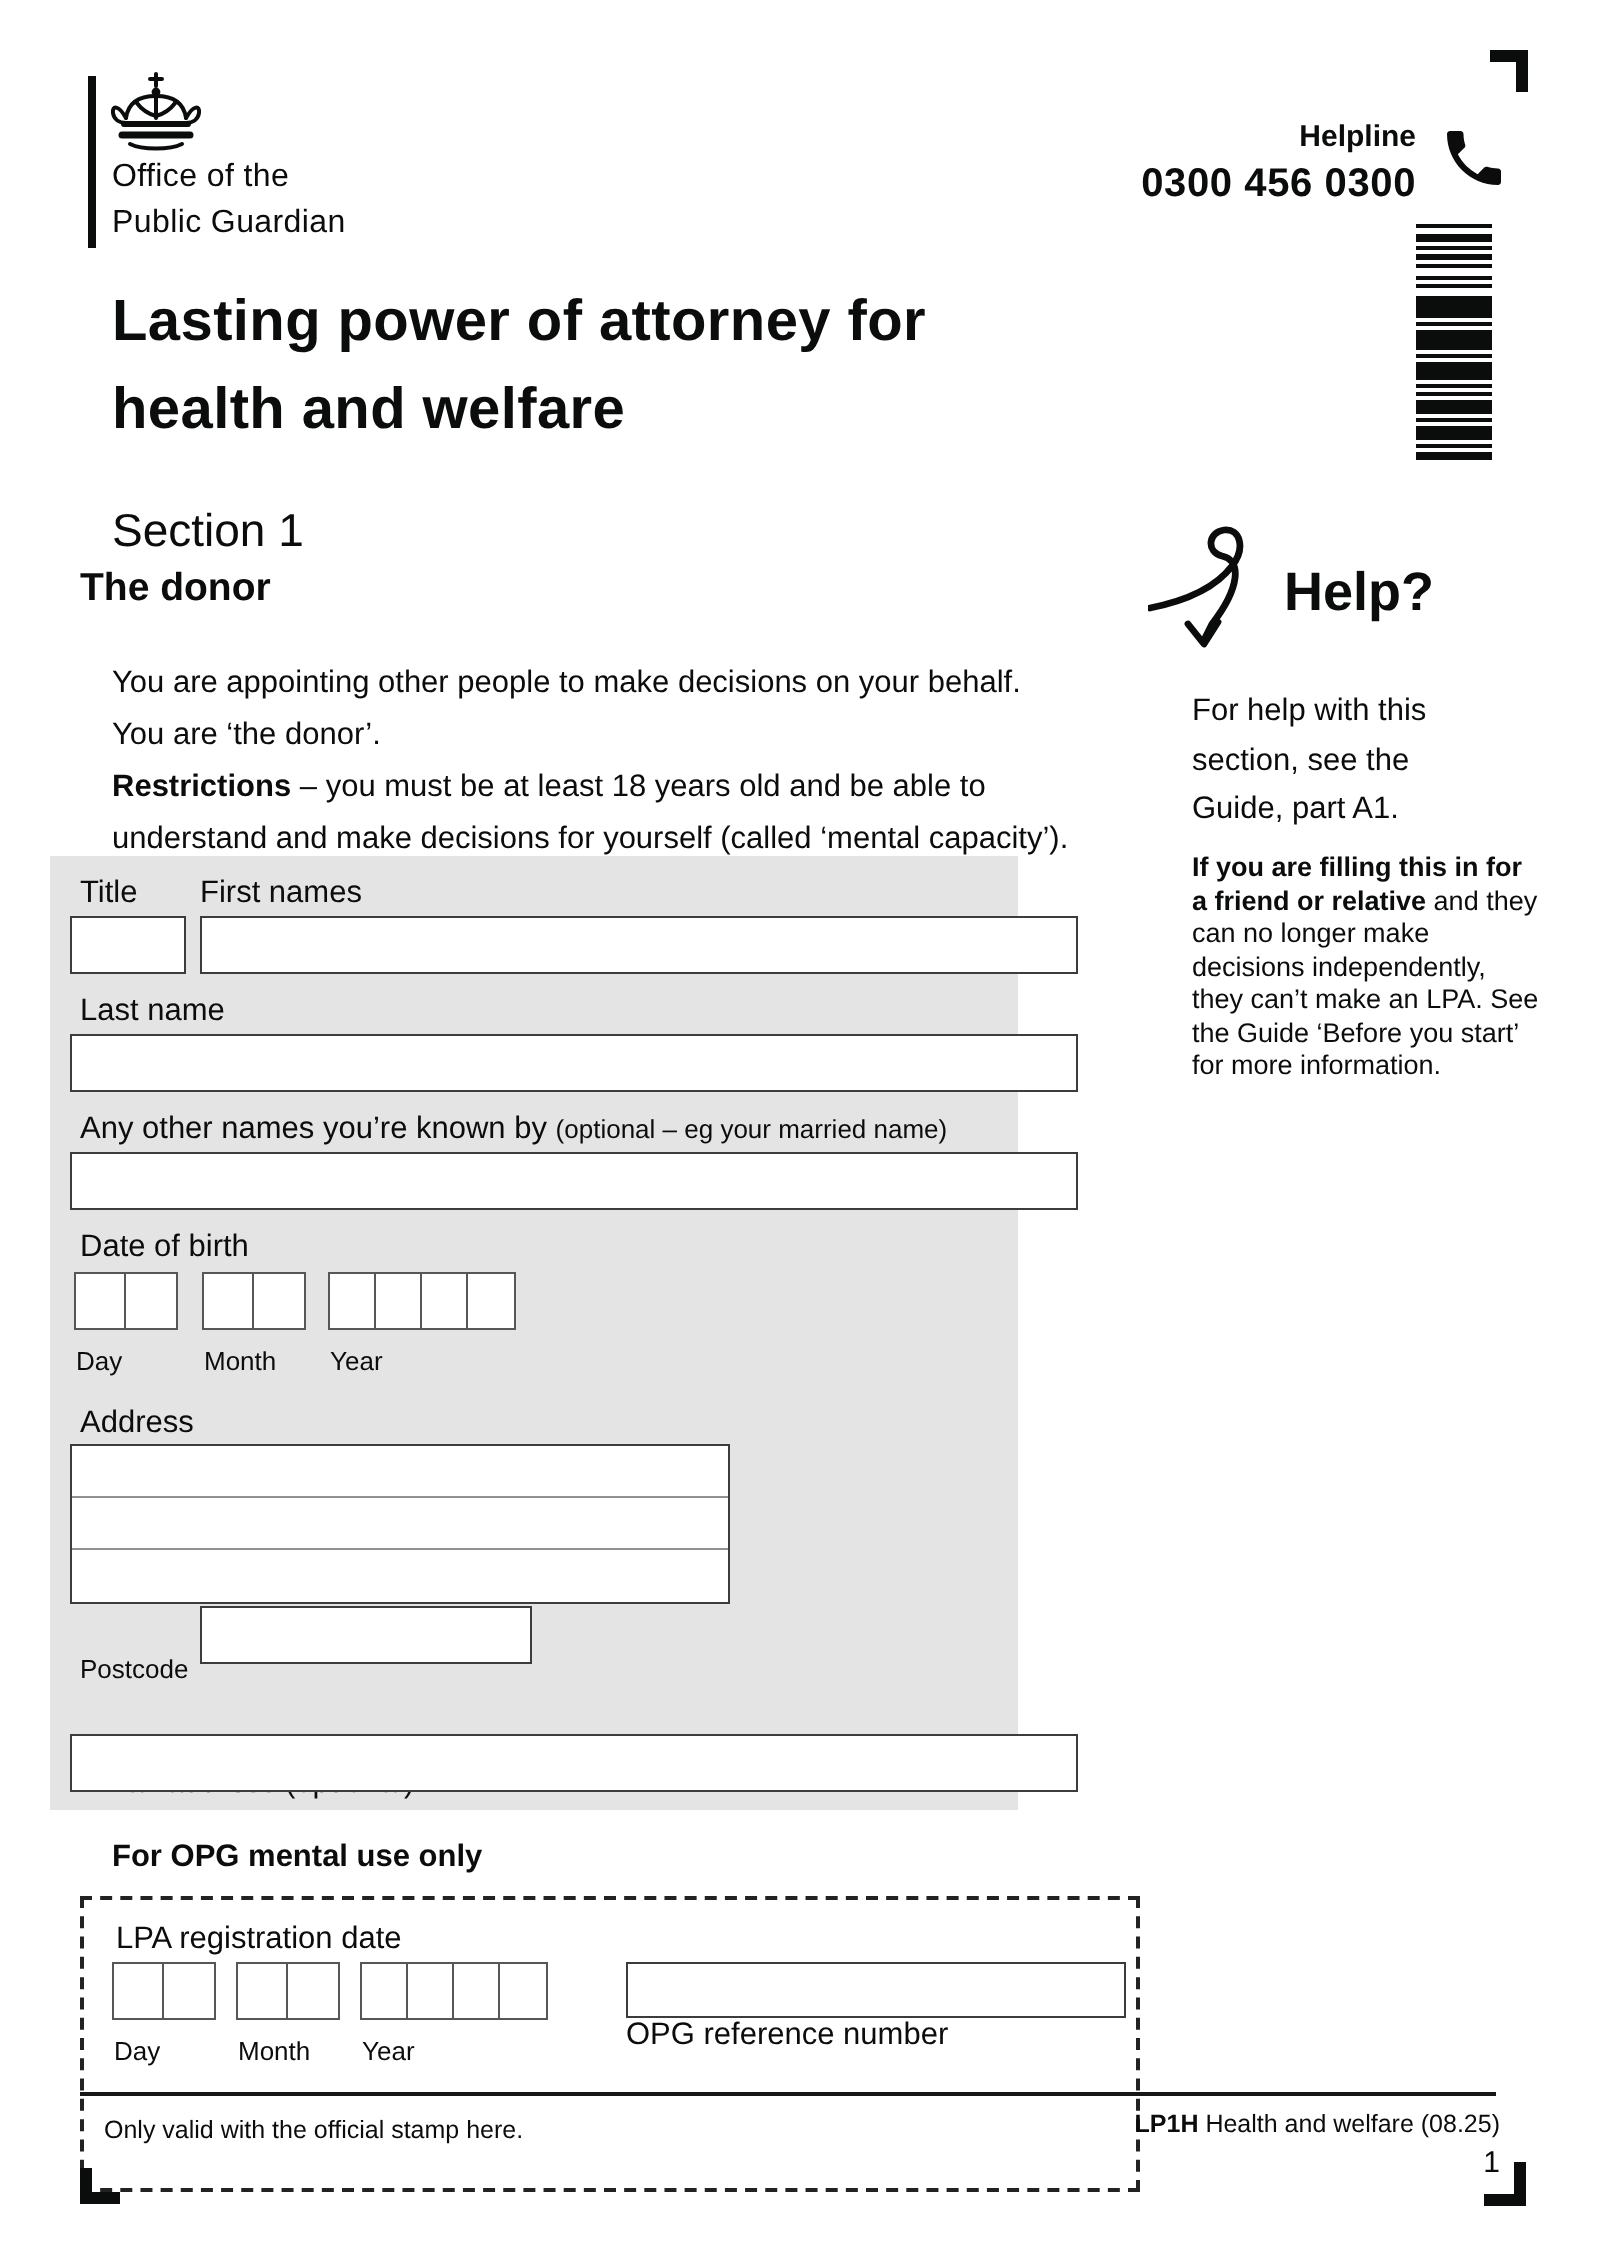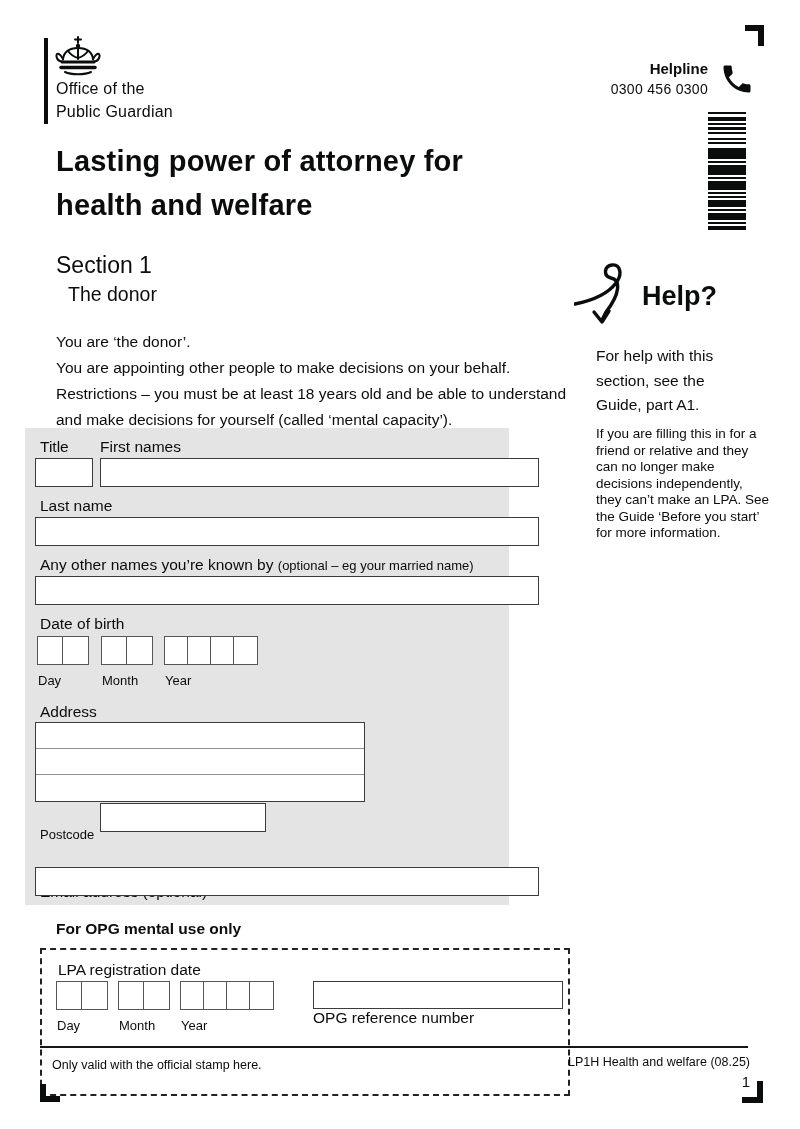--- a/index.html
+++ b/index.html
@@ -5,40 +5,40 @@
   :root { --ink:#0b0c0c; --panel:#e4e4e4; }
   * { margin:0; padding:0; box-sizing:border-box; }
   html,body { background:#fff; }
   .page {
     position:relative; width:800px; height:1129px; background:#fff;
     font-family:"Liberation Sans", sans-serif; color:var(--ink);
     overflow:hidden;
   }
   .abs { position:absolute; }
   .nowrap { white-space:nowrap; }
-  .b { font-weight:normal; }
+  .b { font-weight:bold; }
 
   
   .logo-bar { left:44px; top:38px; width:4px; height:86px; background:var(--ink); }
   .crown { left:55px; top:35px; }
   .org-name { left:56px; top:77px; font-size:16px; line-height:23px; letter-spacing:.2px; }
   .helpline { right:92px; top:60px; text-align:right; }
   .helpline-label { font-size:15px; font-weight:bold; }
-  .helpline-number { font-size:14px; font-weight:normal; margin-top:4px; letter-spacing:.3px; }
+  .helpline-number { font-size:20px; font-weight:bold; margin-top:4px; letter-spacing:.3px; }
   .phone { left:719px; top:61px; }
   .crop { border-color:var(--ink); }
   .crop-tr { left:745px; top:25px; width:19px; height:21px; border-top:6px solid; border-right:6px solid; }
   .crop-bl { left:40px; top:1084px; width:20px; height:18px; border-left:6px solid; border-bottom:6px solid; }
   .crop-br { left:742px; top:1081px; width:21px; height:22px; border-right:6px solid; border-bottom:6px solid; }
   .barcode { left:708px; top:112px; }
 
   
   .page-title { left:56px; top:139px; font-size:29px; font-weight:bold; line-height:44px; letter-spacing:.2px; }
   .section-label { left:56px; top:252px; font-size:23px; }
-  .section-title { left:68px; top:283px; font-size:19.5px; font-weight:normal; }
+  .section-title { left:40px; top:283px; font-size:19.5px; font-weight:bold; }
   .intro { left:56px; top:329px; font-size:15.5px; line-height:25.5px; }
   .restrictions { left:56px; top:381px; font-size:15.5px; line-height:25.5px; width:514px; }
 
   
   .help-arrow { left:574px; top:260px; }
   .help-title { left:642px; top:281px; font-size:27px; font-weight:bold; }
   .help-body { left:596px; top:344px; font-size:15.5px; line-height:24.5px; width:150px; }
   .help-note { left:596px; top:426px; font-size:13.5px; line-height:16.5px; width:176px; }
 
   
@@ -129,22 +129,22 @@
   </span>
 
   <div class="abs page-title">
     <div class="nowrap">Lasting power of attorney for</div>
     <div class="nowrap">health and welfare</div>
   </div>
   <div class="abs section-label">Section 1</div>
   <div class="abs section-title">The donor</div>
 
   <div class="abs intro">
+    <div class="nowrap">You are appointing other people to make decisions on your behalf.</div>
     <div class="nowrap">You are ‘the donor’.</div>
-    <div class="nowrap">You are appointing other people to make decisions on your behalf.</div>
   </div>
   <div class="abs restrictions"><span class="b">Restrictions</span><span> – you must be at least 18 years old and be able to understand and make decisions for yourself (called ‘mental capacity’).</span></div>
 
   <span class="abs help-arrow">
     <svg width="68" height="82" viewBox="0 0 68 82" fill="none" stroke="#0b0c0c" stroke-width="3.4" stroke-linecap="round" stroke-linejoin="round">
       <path d="M1 44 C16 41 33 35 42 23 C49 14 46 4 38 5 C30 6 29 16 37 18 C47 20 46 34 32 52 L28 60"></path>
       <path d="M20 52 L28 62 L35 51"></path>
     </svg>
   </span>
   <div class="abs help-title">Help?</div>

